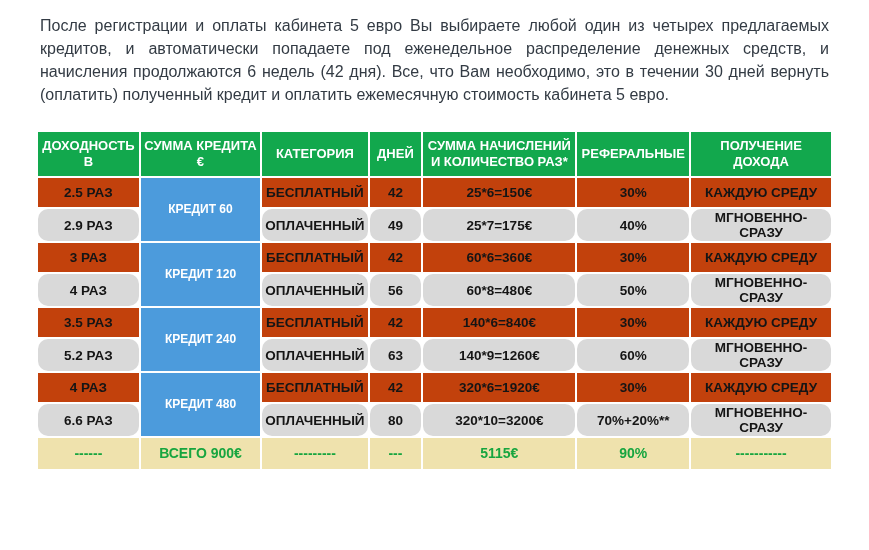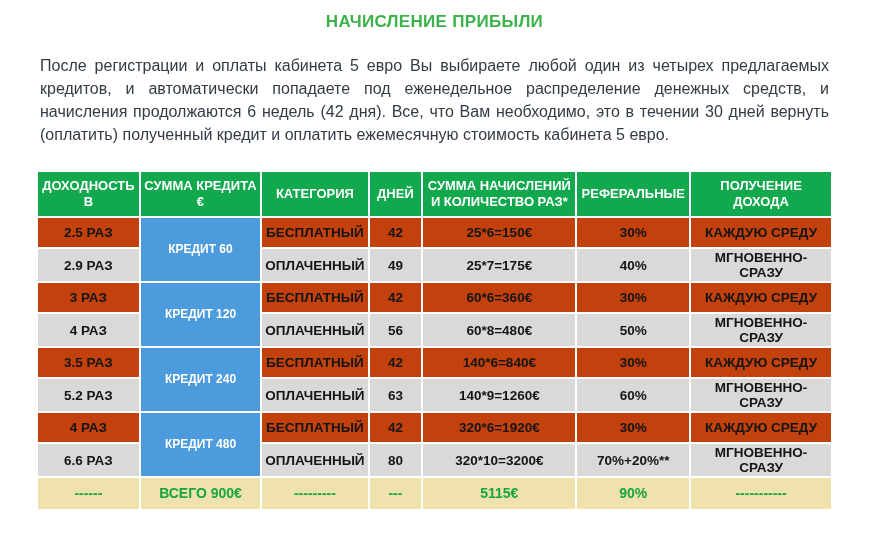--- a/index.html
+++ b/index.html
@@ -57,39 +57,38 @@
     font-size: 13.5px;
     font-weight: bold;
     color: #151515;
     height: 27px;
     padding: 1px 2px;
     overflow: hidden;
     white-space: pre-line;
     line-height: 15px;
   }
   tr.w td { background: #c2410c; }
-  tr.g td { background: var(--row-gray, #d9d9d9); }
+  tr.g td { background: var(--row-gray, #d9d9d9); border-radius: 10px; }
   td.credit {
     background: var(--credit-blue, #4c9bdc) !important;
     color: #ffffff;
     font-size: 12px;
   }
   tr.total td {
     background: var(--total-tan, #efe2ad) !important;
     color: var(--total-green, #17a53f);
     height: 29px;
     font-size: 14px;
   }
 </style>
 </head>
 <body>
 
 <div class="wrap">
 
-  <h1 class="page-title">НАЧИСЛЕНИЕ ПРИБЫЛИ</h1>
 
   <div class="intro">
     <p>После регистрации и оплаты кабинета 5 евро Вы выбираете любой один из четырех предлагаемых кредитов, и автоматически попадаете под еженедельное распределение денежных средств, и начисления продолжаются 6 недель (42 дня). Все, что Вам необходимо, это в течении 30 дней вернуть (оплатить) полученный кредит и оплатить ежемесячную стоимость кабинета 5 евро.</p>
   </div>
 
   <table class="profit">
     <colgroup>
       <col style="width:12.9%">
       <col style="width:15.3%">
       <col style="width:13.5%">

